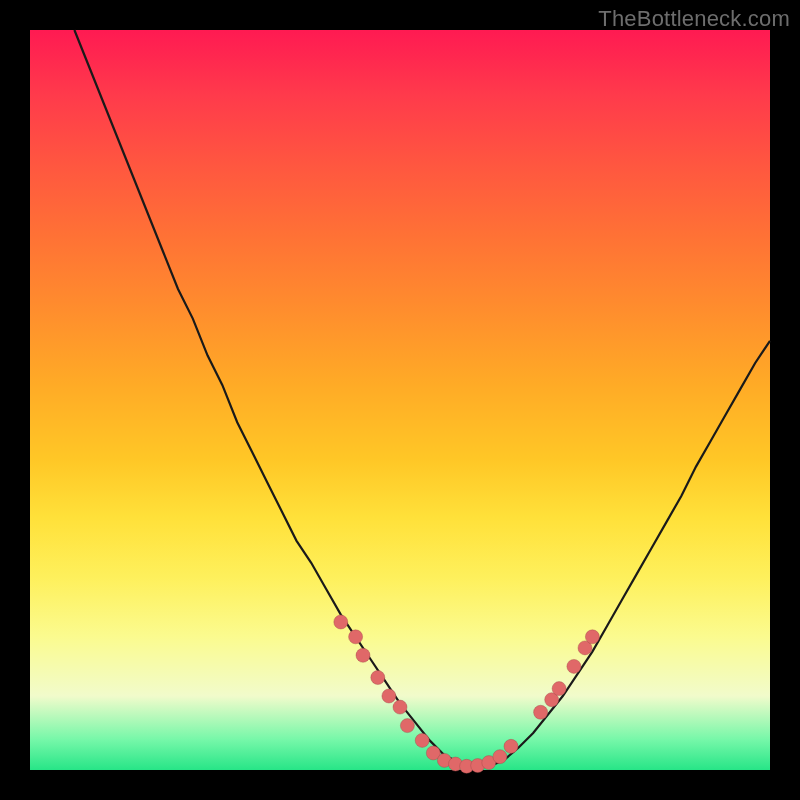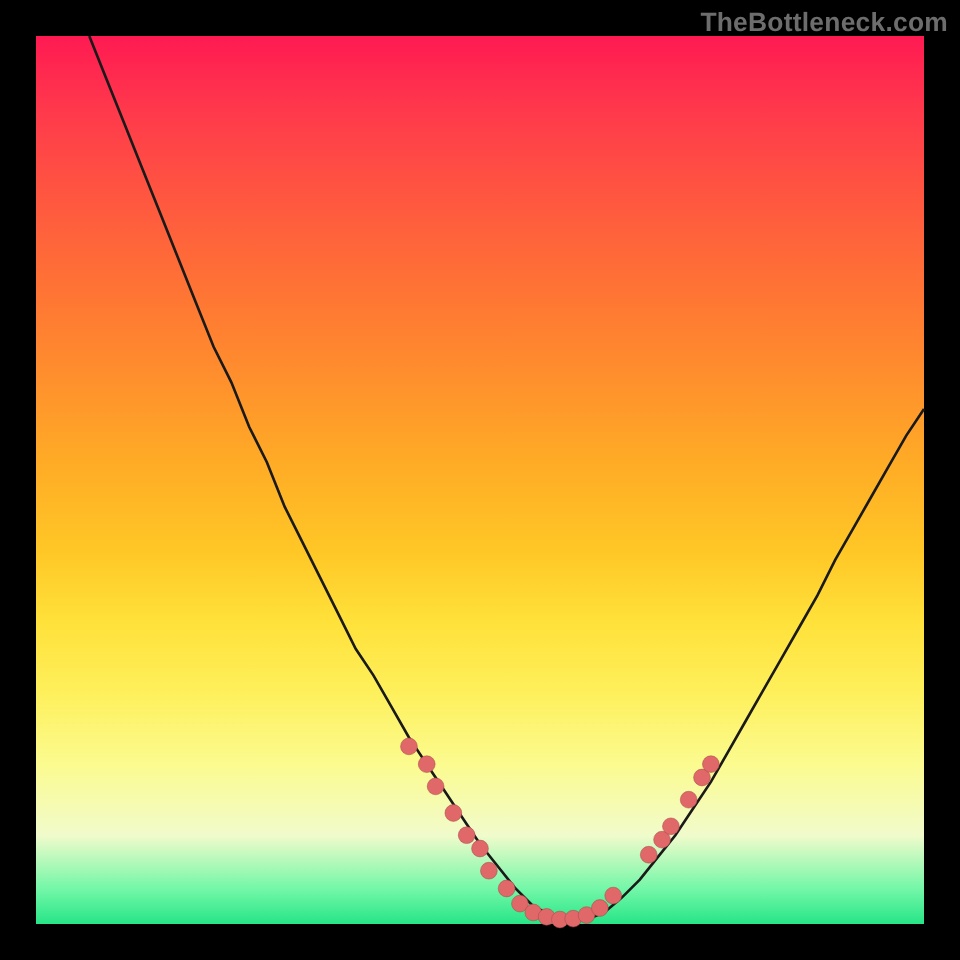--- a/index.html
+++ b/index.html
@@ -31,21 +31,21 @@
       #f1fbcb 90%,
       #74f7a8 96%,
       #27e587 100%);
   }
   .watermark {
     position: absolute;
     top: 6px;
     right: 10px;
     color: #6d6d6d;
     font-size: 22px;
-    font-weight: 700;
+    font-weight: 400;
     font-family: Arial, sans-serif;
     letter-spacing: 0.2px;
   }
   svg.curve {
     position: absolute;
     left: 30px;
     top: 30px;
     width: 740px;
     height: 740px;
     overflow: visible;

